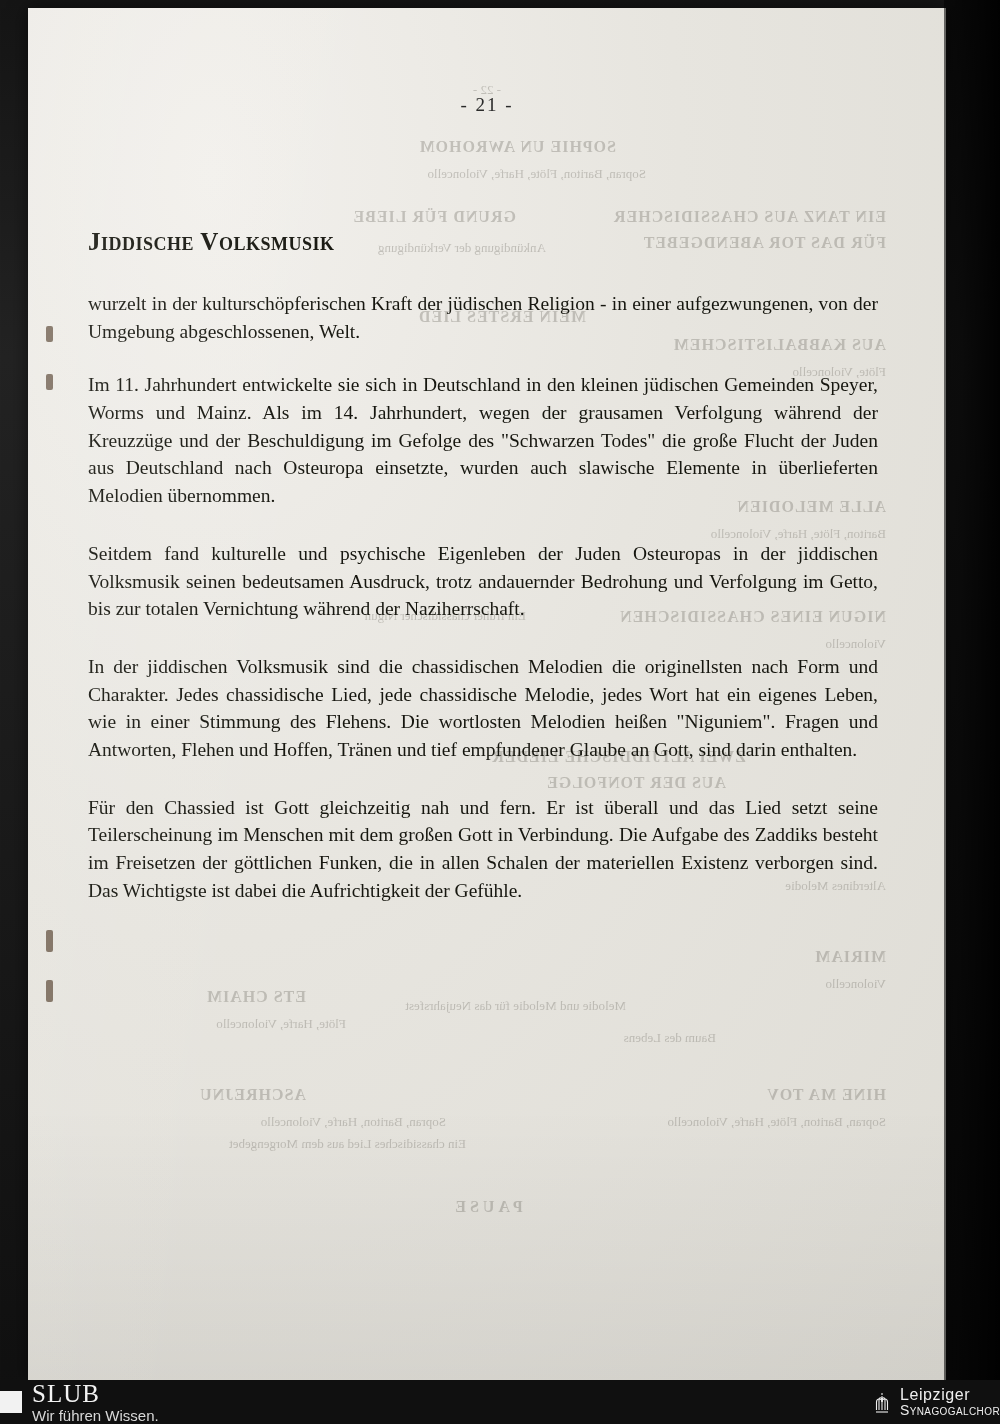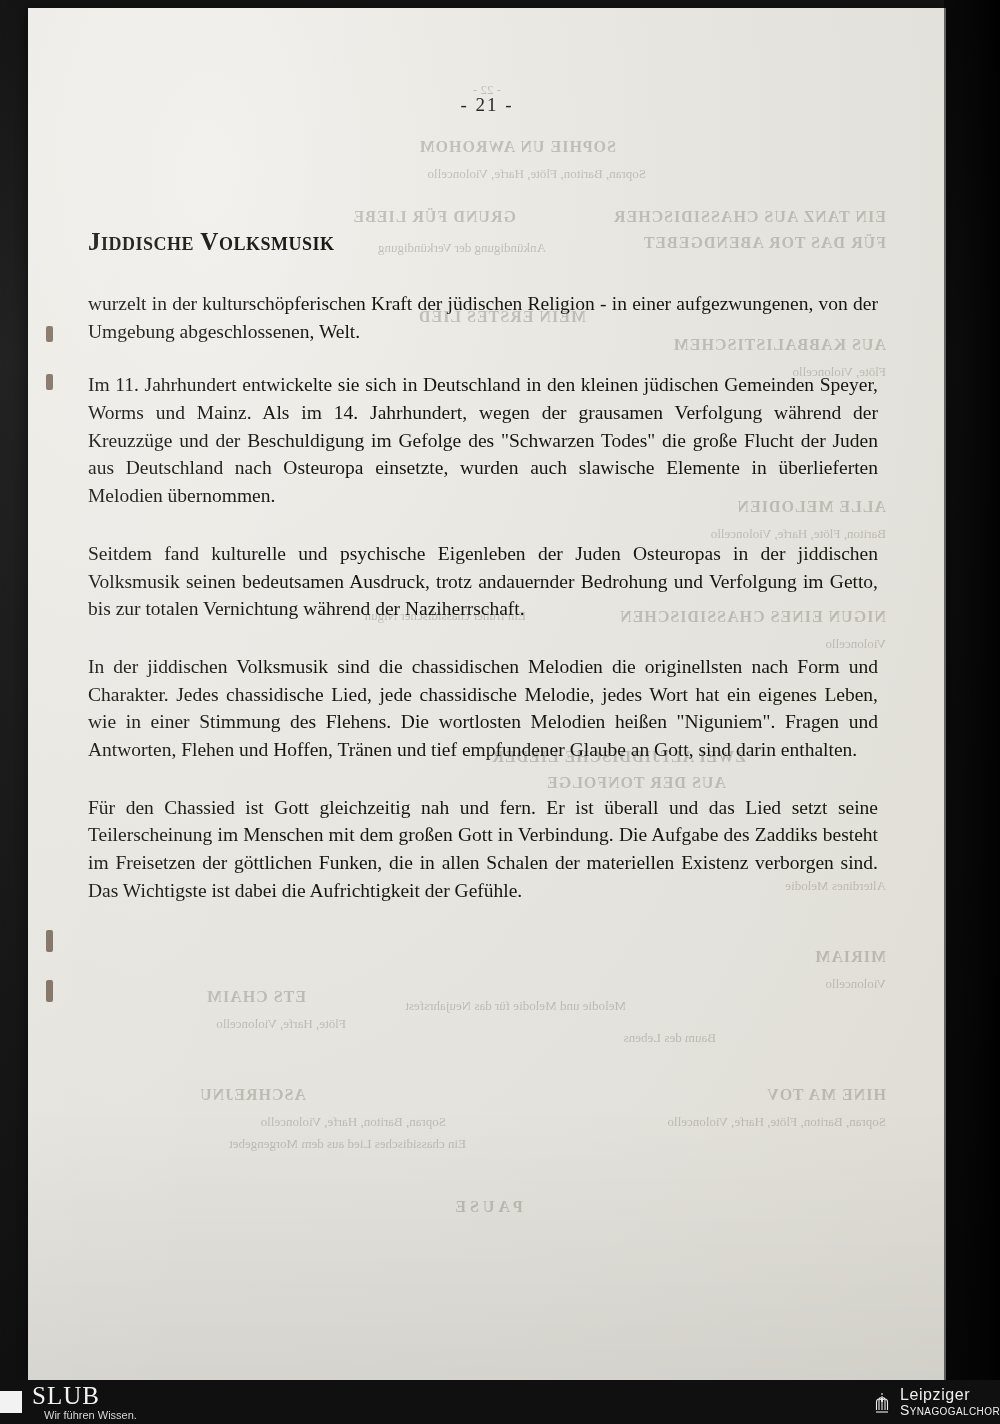--- a/index.html
+++ b/index.html
@@ -146,23 +146,23 @@
     background: #f2f2f2;
   }
   .brand-name {
     font-family: "Liberation Serif", serif;
     font-size: 25px;
     letter-spacing: 1px;
     line-height: 1;
   }
   .brand-tag {
     font-family: "Liberation Sans", sans-serif;
-    font-size: 11px;
+    font-size: 15px;
     color: #d8d8d8;
-    margin-left: 12px;
+    margin-left: 0;
   }
   .brand-left .stack { display: flex; flex-direction: column; gap: 1px; }
   .brand-right {
     display: flex;
     align-items: center;
     gap: 8px;
     color: #efefef;
     font-family: "Liberation Sans", sans-serif;
   }
   .brand-right .menorah { width: 20px; height: 24px; }

